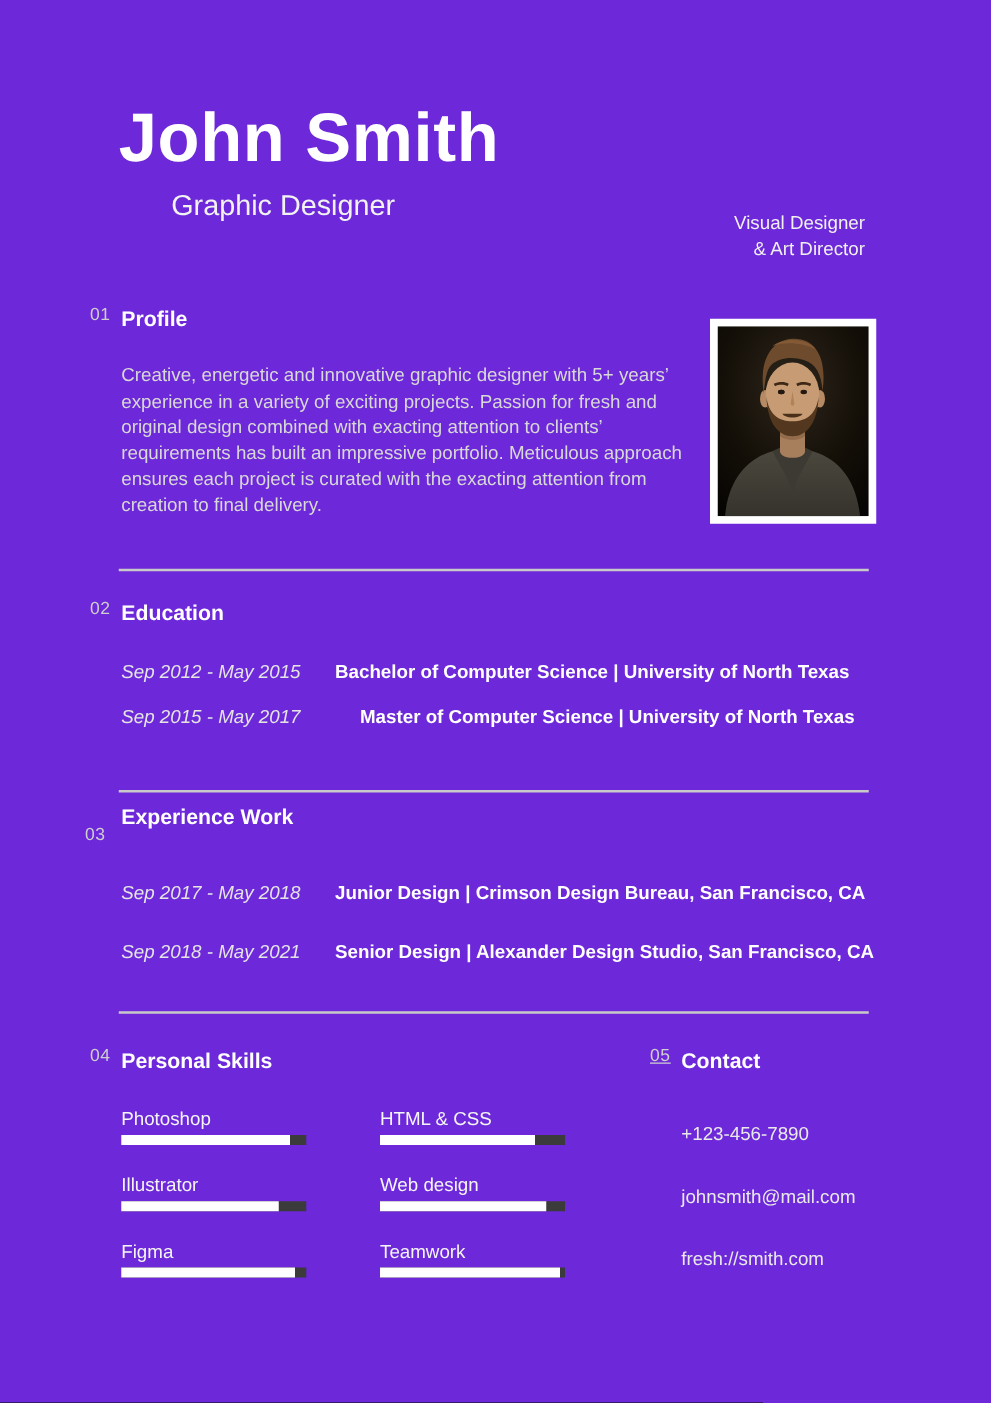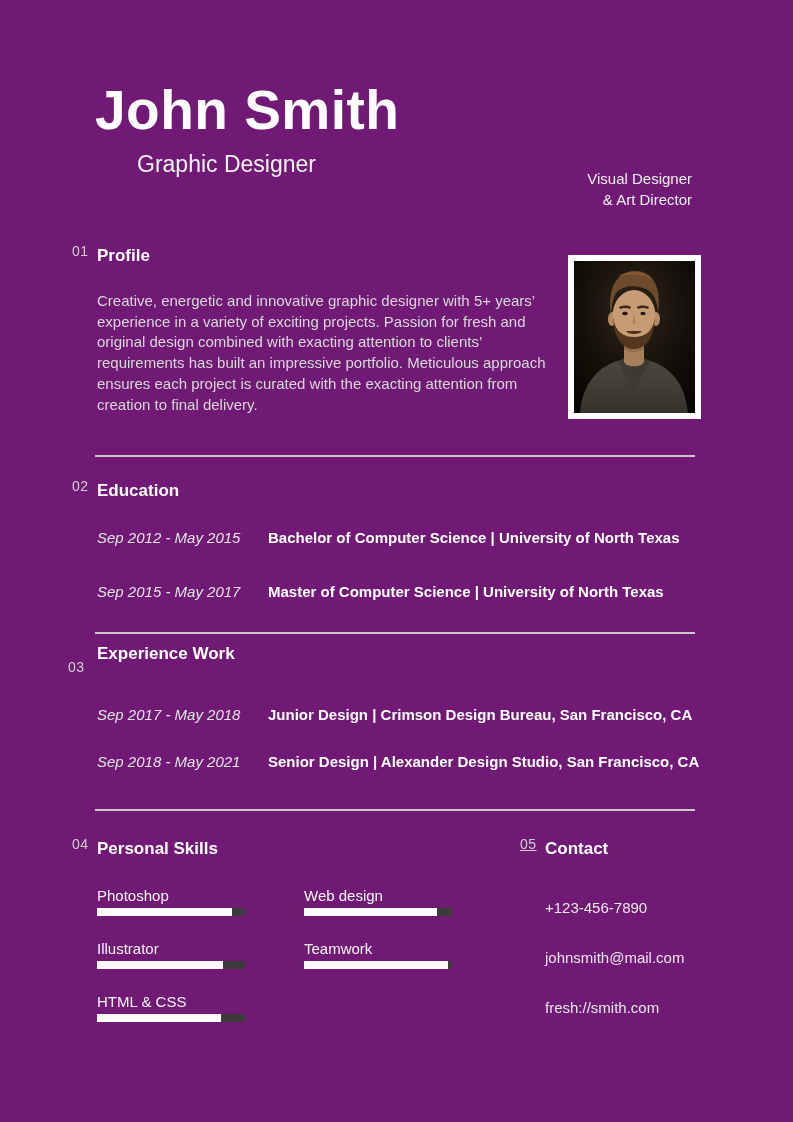--- a/index.html
+++ b/index.html
@@ -1,21 +1,21 @@
 <!DOCTYPE html>
 <html><head>
 <meta charset="utf-8">
 <style>
   * { margin: 0; padding: 0; box-sizing: border-box; }
   html, body { background: #101010; }
   .page {
     position: relative;
     width: 793px;
     height: 1122px;
-    background: #701a75;
+    background: #6d28d9;
     font-family: "Liberation Sans", sans-serif;
     color: #ffffff;
     overflow: hidden;
     margin: 0 auto;
   }
   .name {
     position: absolute;
     left: 95px; top: 78px;
     font-size: 55px;
     font-weight: 700;
@@ -88,21 +88,21 @@
     color: #e4e4e4;
     font-weight: 400;
     font-style: italic;
   }
   .entry-desc {
     color: #ffffff;
     font-weight: 700;
     white-space: nowrap;
   }
   .edu-row-0 { top: 529px; }
-  .edu-row-1 { top: 583px; }
+  .edu-row-1 { top: 565px; gap: 20px; }
   .exp-row-0 { top: 706px; align-items: flex-end; }
   .exp-row-1 { top: 753px; }
   .skills-grid {
     position: absolute;
     left: 97px; top: 886px;
     display: grid;
     grid-auto-flow: column;
     grid-template-rows: repeat(3, auto);
     grid-template-columns: 148px 148px;
     column-gap: 59px;
@@ -234,20 +234,26 @@
         <div class="skill-bar-fill" style="width: 91%;"></div>
       </div>
     </div>
     <div class="skill-item">
       <div class="skill-label">Illustrator</div>
       <div class="skill-bar-track">
         <div class="skill-bar-fill" style="width: 85%;"></div>
       </div>
     </div>
     <div class="skill-item">
+      <div class="skill-label">Figma</div>
+      <div class="skill-bar-track">
+        <div class="skill-bar-fill" style="width: 94%;"></div>
+      </div>
+    </div>
+    <div class="skill-item">
       <div class="skill-label">HTML &amp; CSS</div>
       <div class="skill-bar-track">
         <div class="skill-bar-fill" style="width: 84%;"></div>
       </div>
     </div>
     <div class="skill-item">
       <div class="skill-label">Web design</div>
       <div class="skill-bar-track">
         <div class="skill-bar-fill" style="width: 90%;"></div>
       </div>

